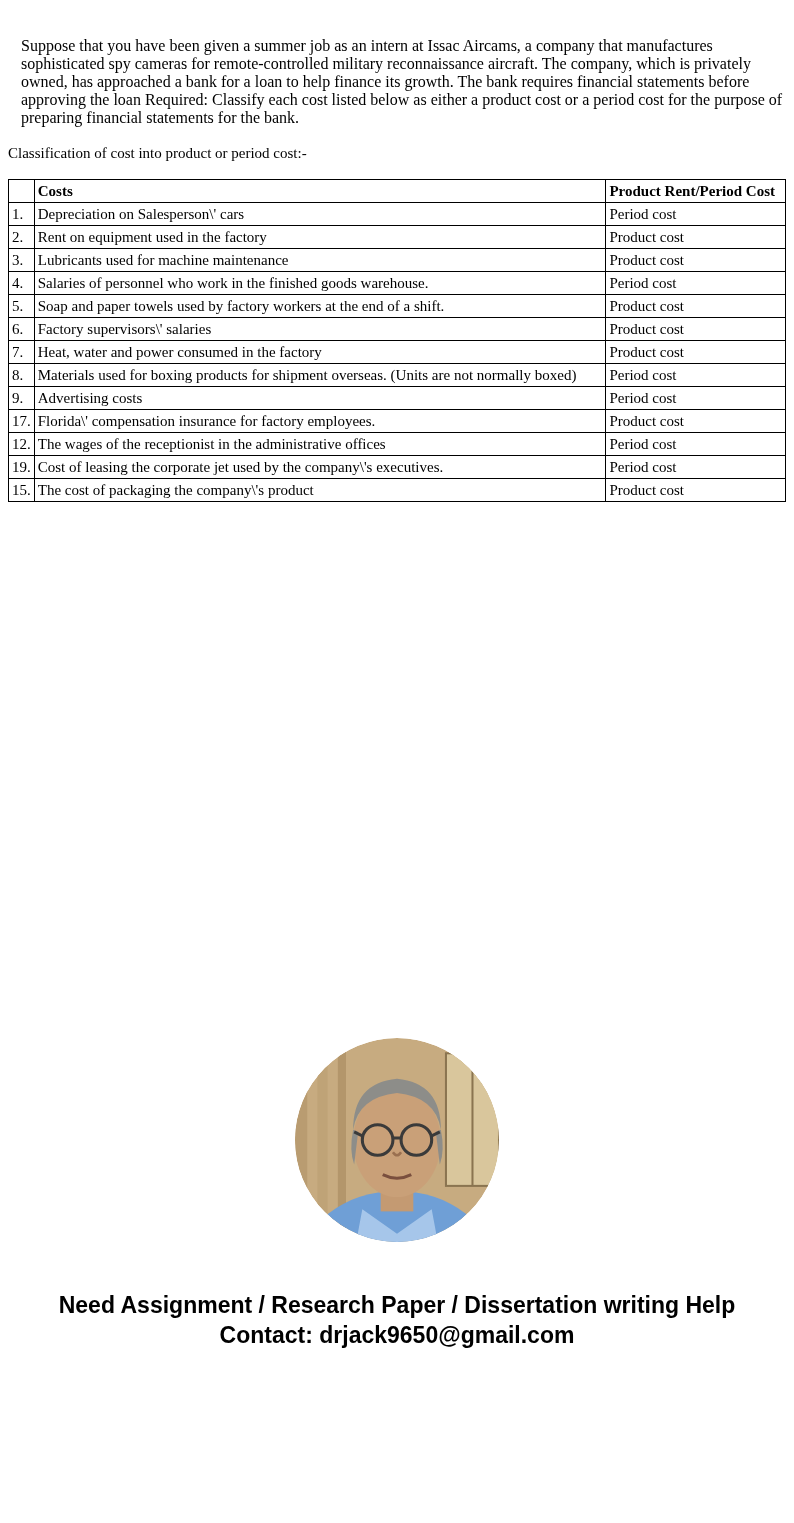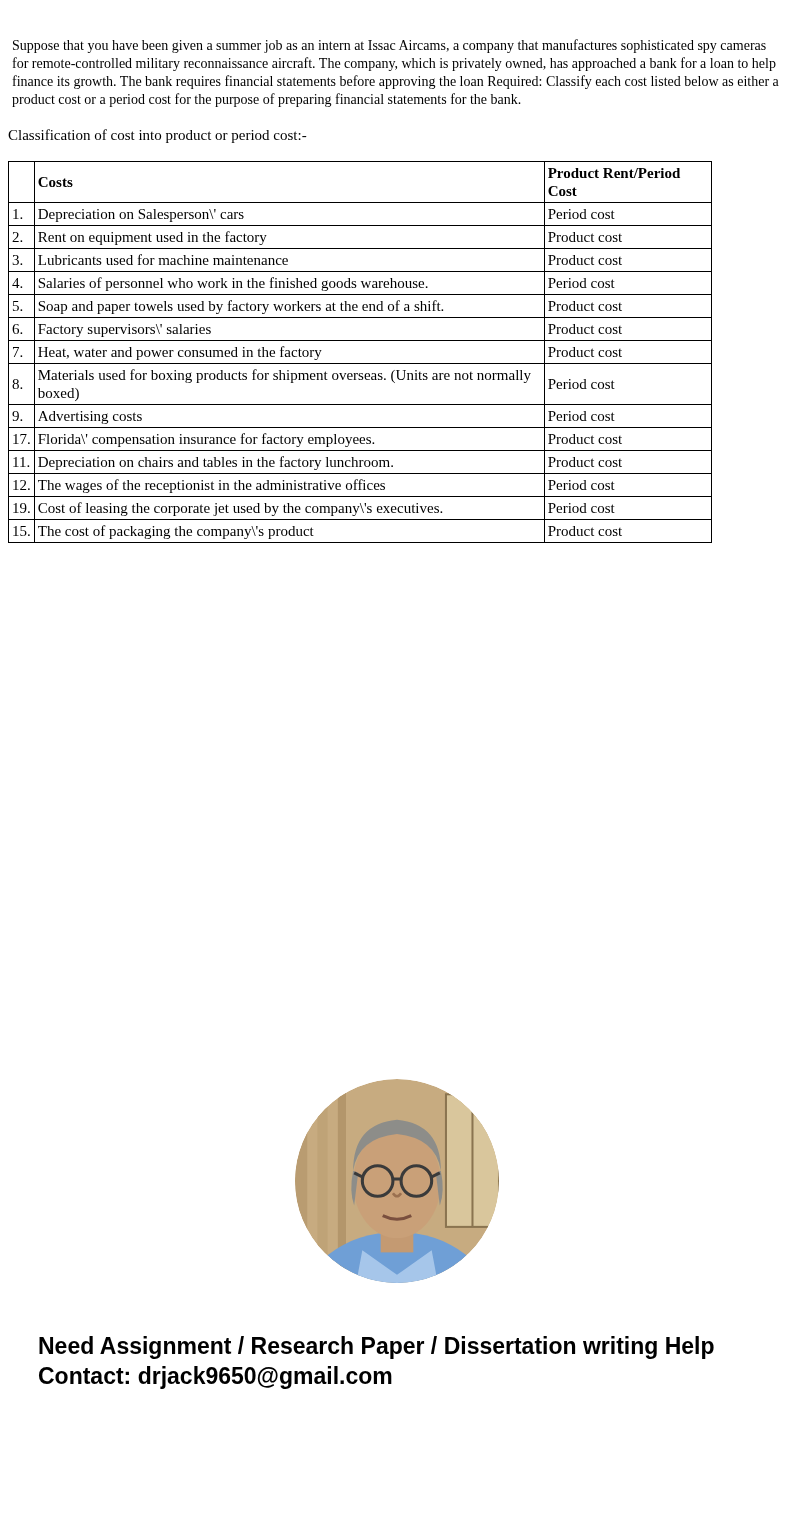--- a/index.html
+++ b/index.html
@@ -12,37 +12,37 @@
   body {
     width: 794px;
     min-height: 1523px;
     font-family: "Liberation Serif", serif;
     position: relative;
   }
   .page {
     padding: 37px 8px 0 8px;
   }
   .intro-paragraph {
-    font-size: 14px;
+    font-size: 16px;
     line-height: 18px;
-    margin: 0 0 0 4px;
+    margin: 0 0 0 13px;
   }
   .solution-heading {
     font-size: 18px;
     font-weight: bold;
     margin: 21px 0 0 0;
   }
   .classification-heading {
     font-size: 15px;
     font-weight: normal;
     margin: 18px 0 0 0;
   }
   table.cost-table {
     border-collapse: collapse;
-    width: 704px;
+    width: 778px;
     margin-top: 17px;
     font-size: 15px;
   }
   table.cost-table th,
   table.cost-table td {
     border: 1px solid #000000;
     padding: 2px 3px;
     vertical-align: middle;
     text-align: left;
     font-weight: normal;
@@ -62,21 +62,21 @@
   }
   .avatar {
     width: 204px;
     height: 204px;
     border-radius: 50%;
     overflow: hidden;
     display: block;
   }
   .footer {
     margin-top: 48px;
-    text-align: left;
+    text-align: center;
     font-family: "Liberation Sans", sans-serif;
     font-weight: bold;
     font-size: 23px;
     line-height: 30px;
     padding: 0 30px 26px 30px;
   }
 </style>
 </head>
 <body>
 
@@ -142,25 +142,20 @@
           <td>Period cost</td>
         </tr>
         <tr>
           <td>9.</td>
           <td>Advertising costs</td>
           <td>Period cost</td>
         </tr>
         <tr>
           <td>17.</td>
           <td>Florida\' compensation insurance for factory employees.</td>
-          <td>Product cost</td>
-        </tr>
-        <tr>
-          <td>11.</td>
-          <td>Depreciation on chairs and tables in the factory lunchroom.</td>
           <td>Product cost</td>
         </tr>
         <tr>
           <td>12.</td>
           <td>The wages of the receptionist in the administrative offices</td>
           <td>Period cost</td>
         </tr>
         <tr>
           <td>19.</td>
           <td>Cost of leasing the corporate jet used by the company\'s executives.</td>

